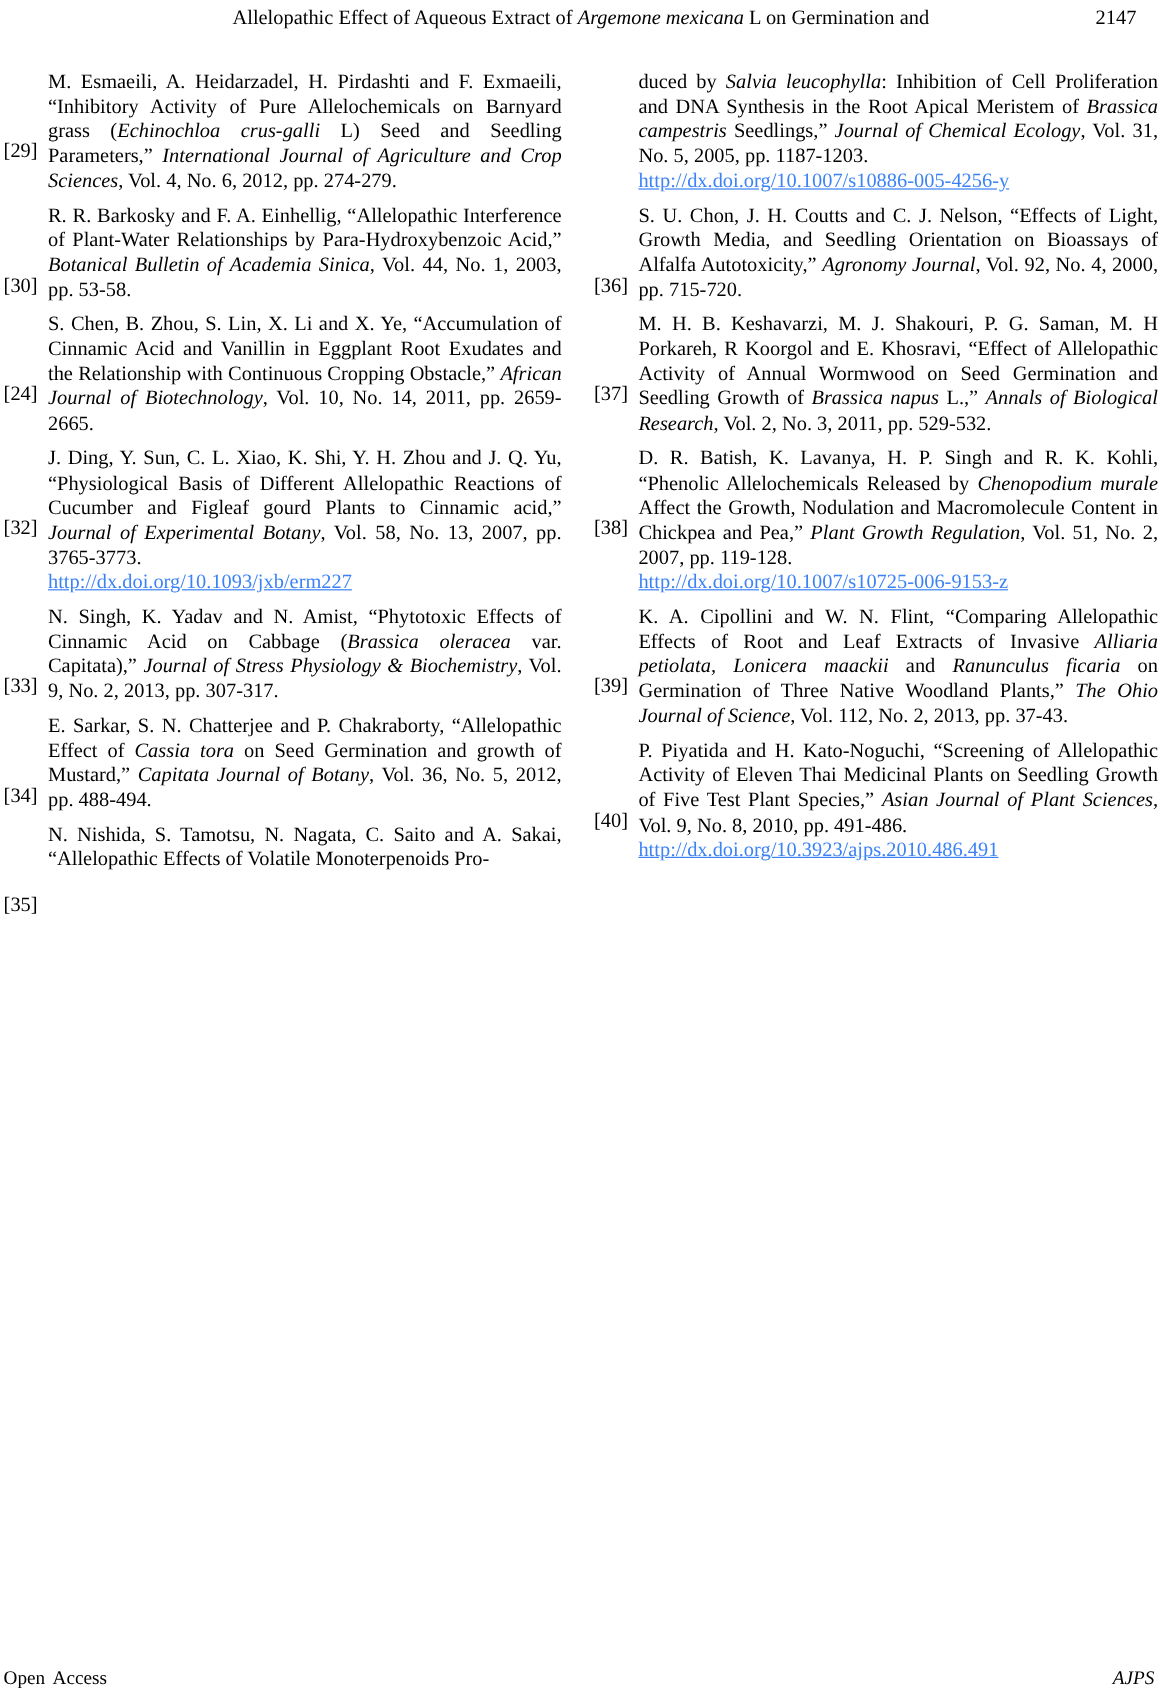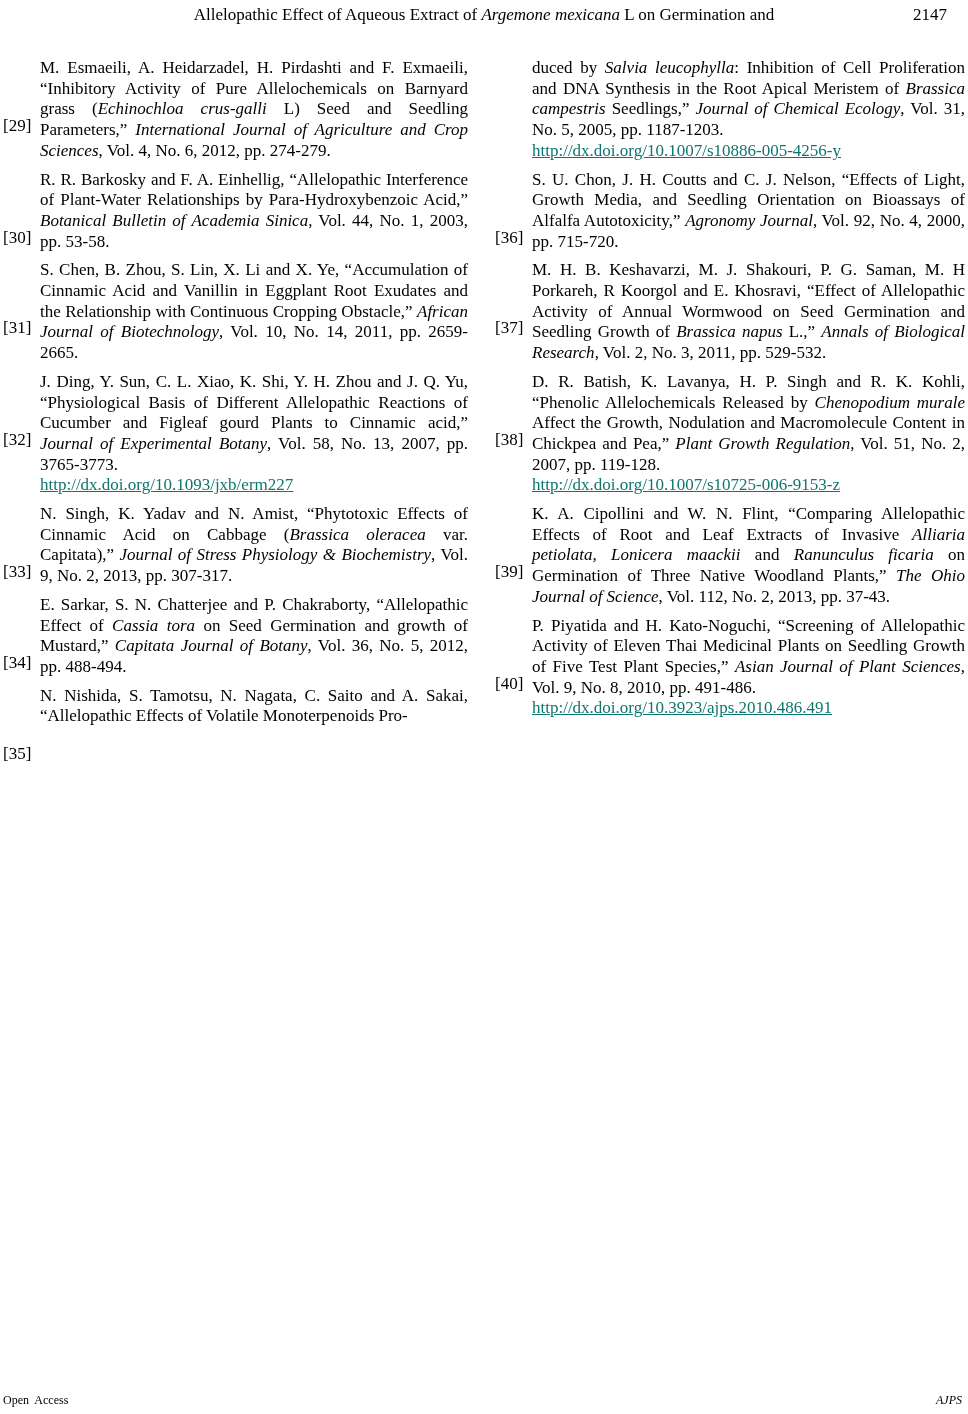--- a/index.html
+++ b/index.html
@@ -18,25 +18,25 @@
   .title-line { white-space:nowrap; }
   .page-number { position:absolute; right:18px; top:0; }
   .columns { display:flex; gap:27px; margin-top:32px; align-items:flex-start; }
   .col { box-sizing:border-box; }
   .col-left  { width:465px; }
   .col-right { width:470px; }
   .ref { position:relative; padding-left:37px; margin-bottom:8px; line-height:20.7px; }
   .ref-label { position:absolute; left:0; top:12px;margin-top:46px; }
   .ref-body { text-align:justify; }
   .it { font-style:italic; }
-  .ref-link { display:block; text-align:left; color:#0f766e; cursor:pointer; }
+  .ref-link { display:block; text-align:left; color:#3b82f6; cursor:pointer; }
   .page-footer {
     position:absolute; left:3px; right:6px; bottom:6px;
     display:flex; justify-content:space-between; align-items:baseline;
-    font-size:12px;
+    font-size:16px;
   }
   .open-access { word-spacing:3px; }
   .journal-abbrev { font-weight:normal; font-style:italic;margin-left:16px; }
 </style>
 </head>
 <body>
 
 <div class="page">
 
   <div class="page-header">
@@ -48,21 +48,21 @@
     <div class="col col-left" id="col-left">
         <div class="ref">
           <span class="ref-label">[29]</span>
           <div class="ref-body"><span>M. Esmaeili, A. Heidarzadel, H. Pirdashti and F. Exmaeili, “Inhibitory Activity of Pure Allelochemicals on Barnyard grass (</span><span class="it">Echinochloa crus-galli</span><span> L) Seed and Seedling Parameters,” </span><span class="it">International Journal of Agriculture and Crop Sciences</span><span>, Vol. 4, No. 6, 2012, pp. 274-279.</span></div>
         </div>
         <div class="ref">
           <span class="ref-label">[30]</span>
           <div class="ref-body"><span>R. R. Barkosky and F. A. Einhellig, “Allelopathic Interference of Plant-Water Relationships by Para-Hydroxybenzoic Acid,” </span><span class="it">Botanical Bulletin of Academia Sinica</span><span>, Vol. 44, No. 1, 2003, pp. 53-58.</span></div>
         </div>
         <div class="ref">
-          <span class="ref-label">[31]</span>
+          <span class="ref-label">[24]</span>
           <div class="ref-body"><span>S. Chen, B. Zhou, S. Lin, X. Li and X. Ye, “Accumulation of Cinnamic Acid and Vanillin in Eggplant Root Exudates and the Relationship with Continuous Cropping Obstacle,” </span><span class="it">African Journal of Biotechnology</span><span>, Vol. 10, No. 14, 2011, pp. 2659-2665.</span></div>
         </div>
         <div class="ref">
           <span class="ref-label">[32]</span>
           <div class="ref-body"><span>J. Ding, Y. Sun, C. L. Xiao, K. Shi, Y. H. Zhou and J. Q. Yu, “Physiological Basis of Different Allelopathic Reactions of Cucumber and Figleaf gourd Plants to Cinnamic acid,” </span><span class="it">Journal of Experimental Botany</span><span>, Vol. 58, No. 13, 2007, pp. 3765-3773.</span><a class="ref-link" href="#">http://dx.doi.org/10.1093/jxb/erm227</a></div>
         </div>
         <div class="ref">
           <span class="ref-label">[33]</span>
           <div class="ref-body"><span>N. Singh, K. Yadav and N. Amist, “Phytotoxic Effects of Cinnamic Acid on Cabbage (</span><span class="it">Brassica oleracea</span><span> var. Capitata),” </span><span class="it">Journal of Stress Physiology &amp; Biochemistry</span><span>, Vol. 9, No. 2, 2013, pp. 307-317.</span></div>
         </div>

